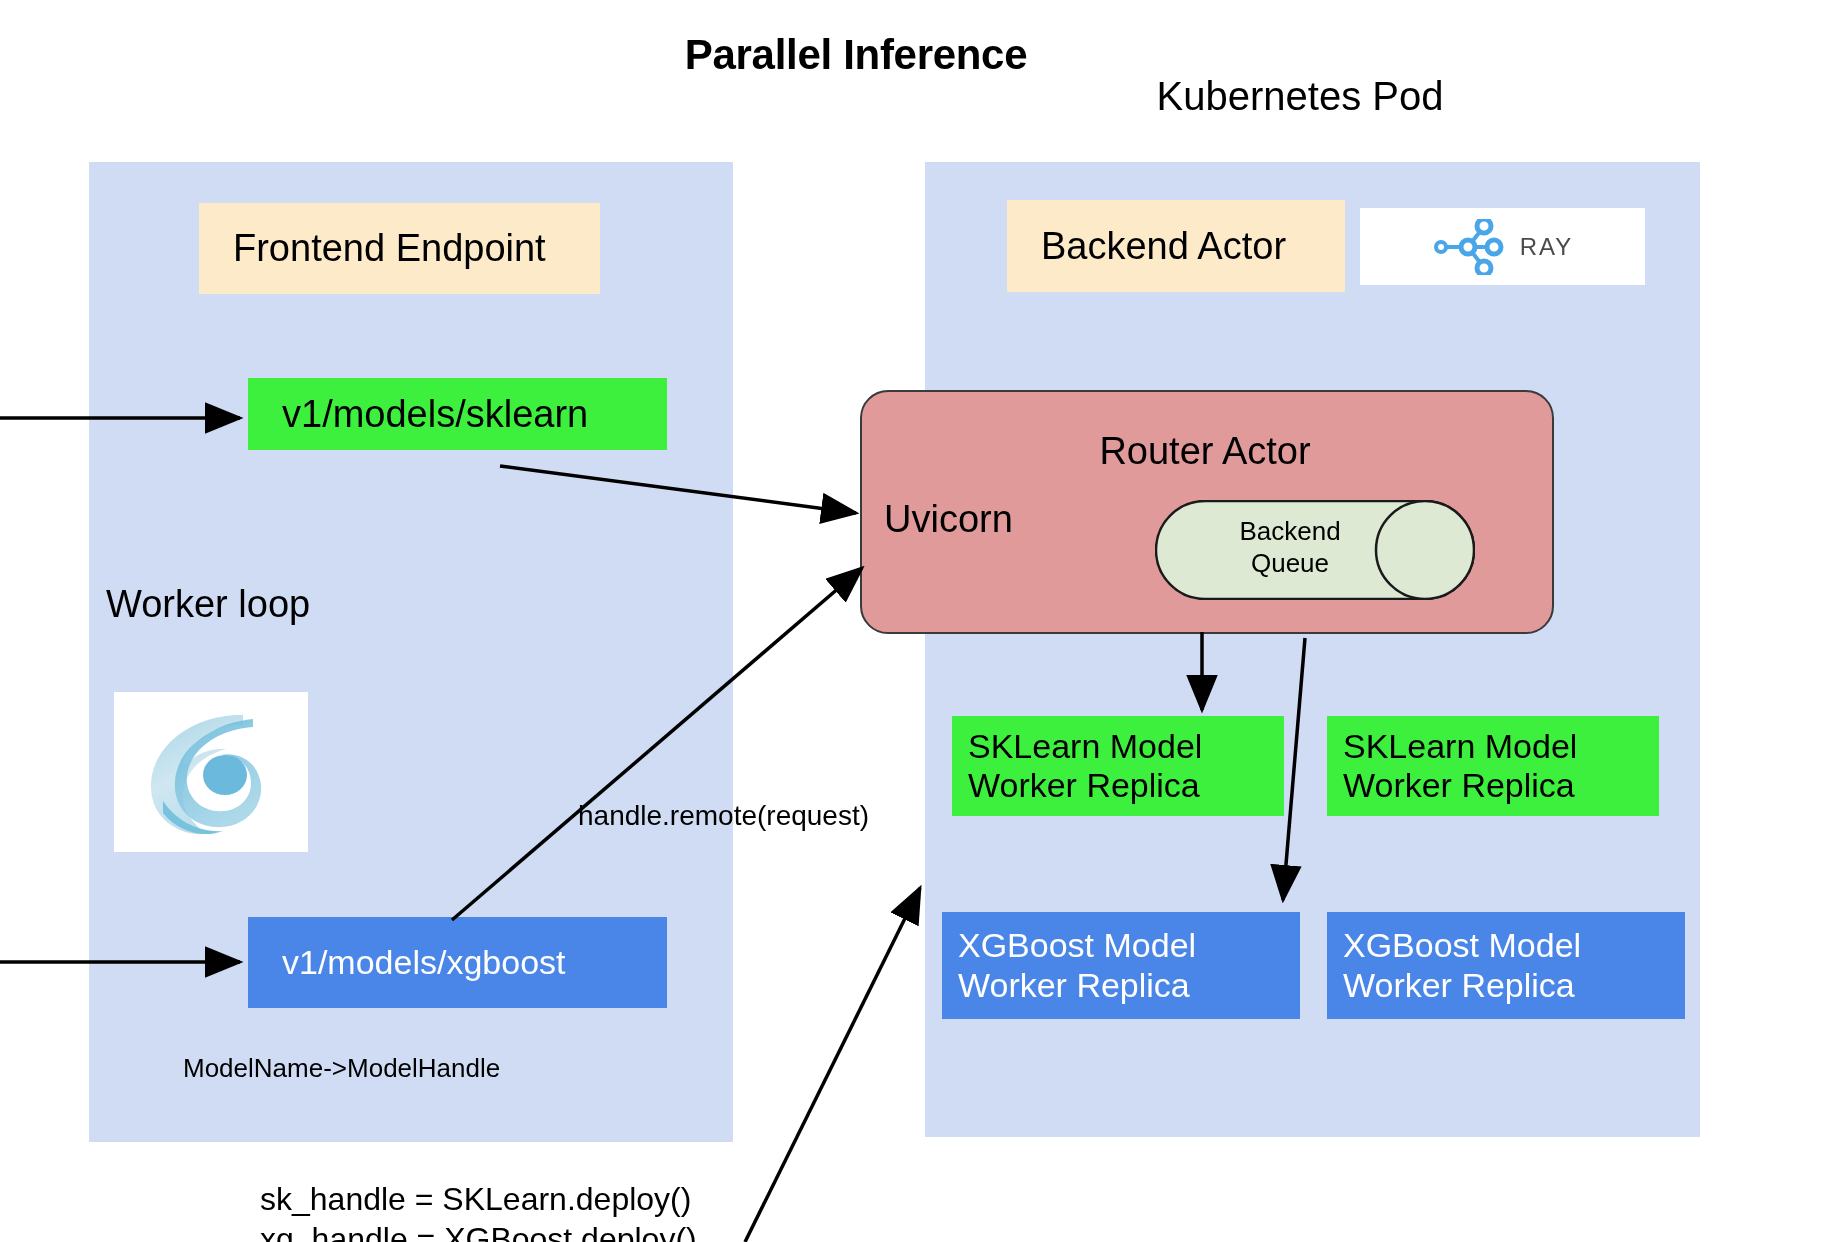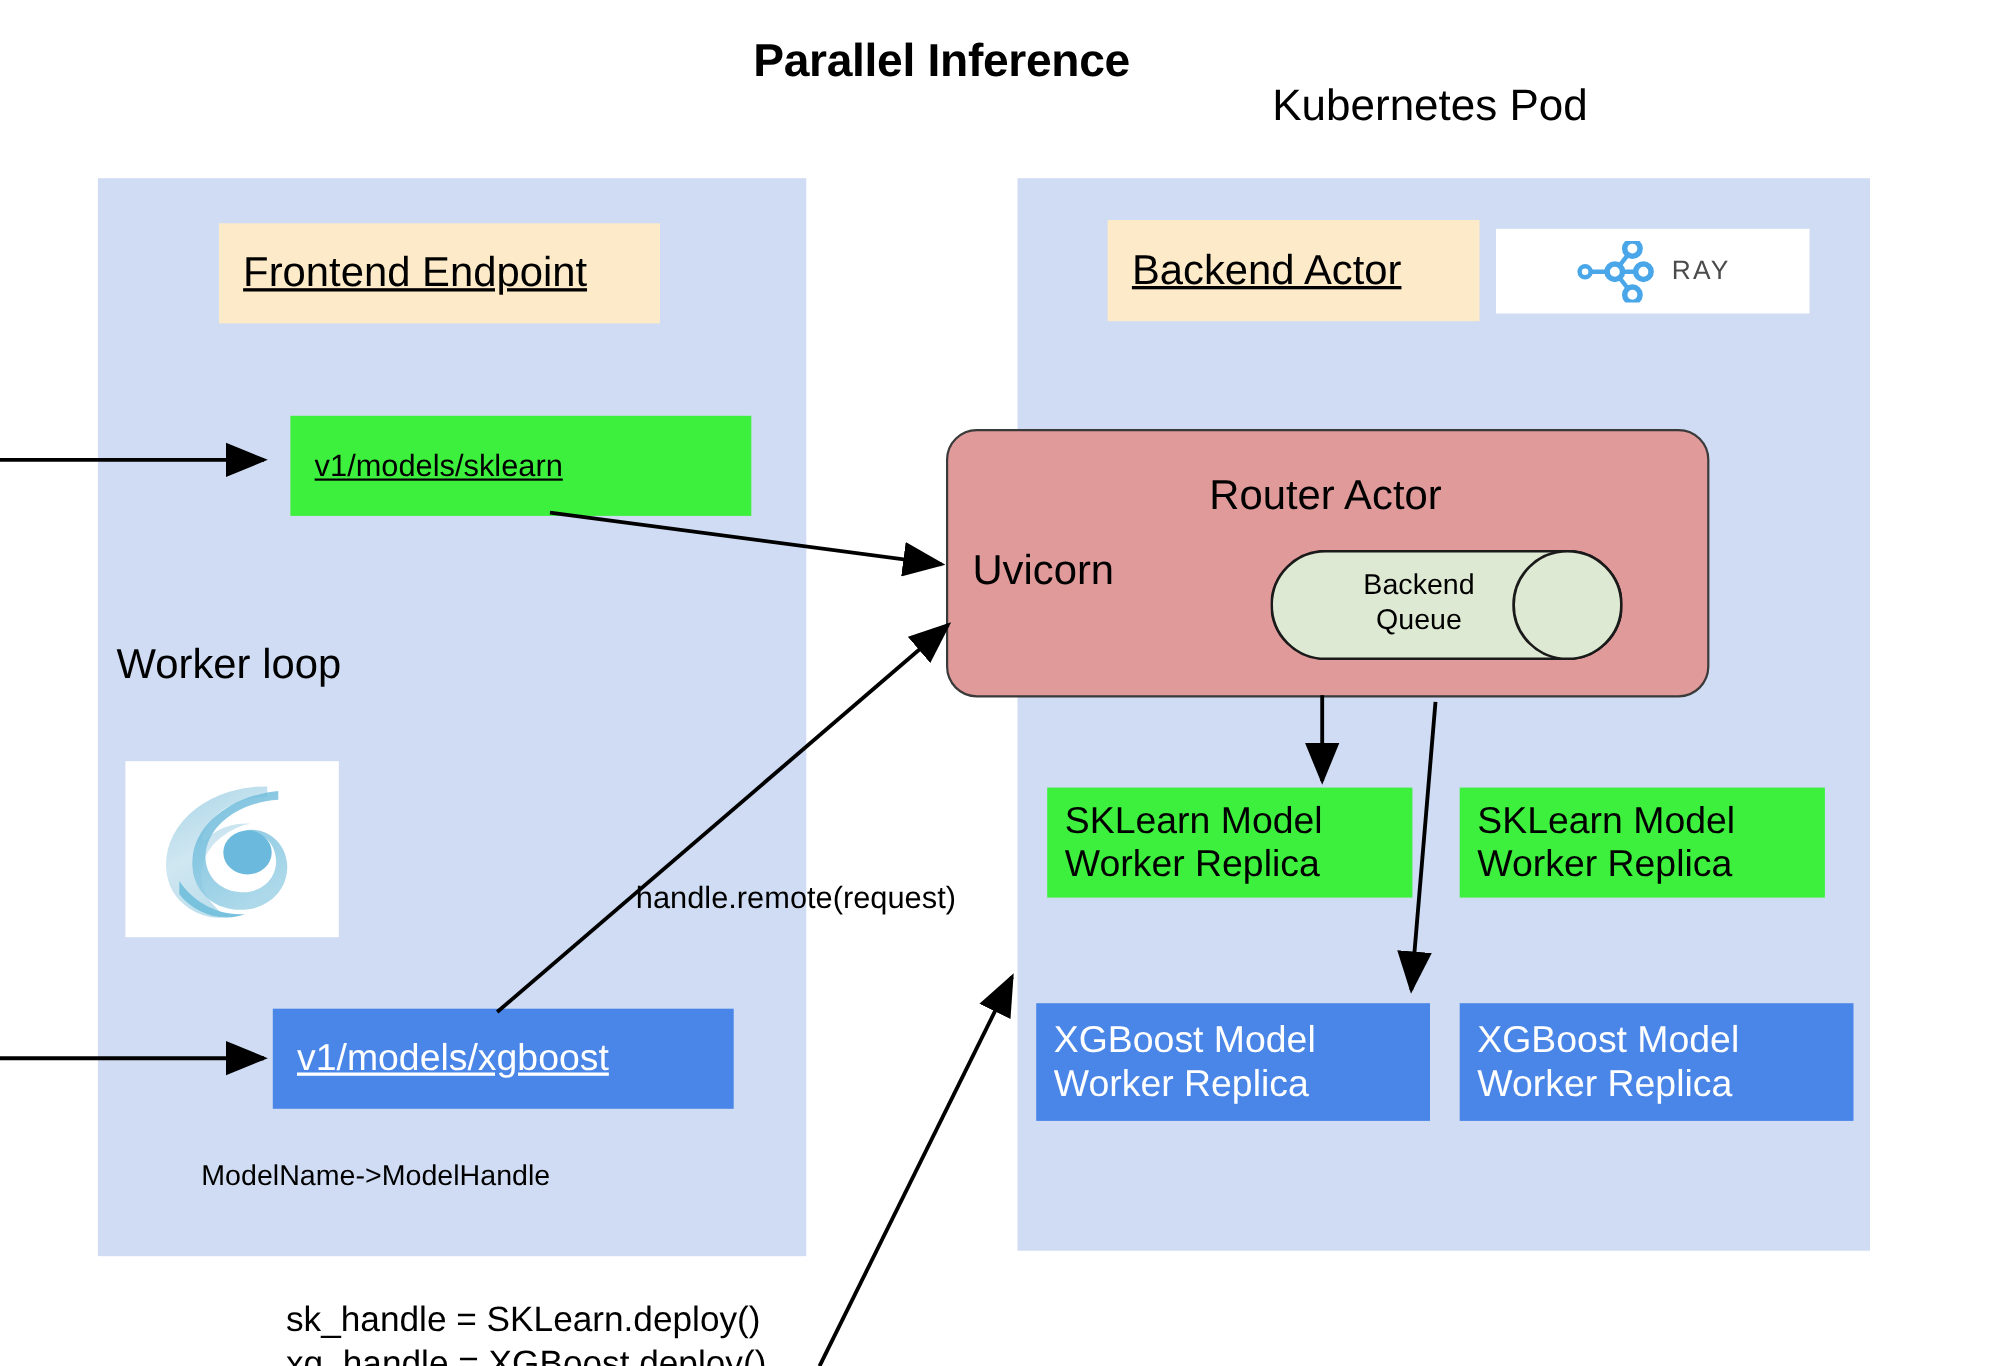--- a/index.html
+++ b/index.html
@@ -57,22 +57,21 @@
     top: 162px;
     width: 775px;
     height: 975px;
   }
 
   
   .box {
     box-sizing: border-box;
     display: flex;
     align-items: center;
-    padding-left: 22px;
-    text-decoration: underline;
+    padding-left: 34px;
   }
   .cream {
     background: #fdeac8;
     color: #000;
   }
   .green {
     background: #3ef03e;
     color: #000;
   }
   .blue {
@@ -81,25 +80,25 @@
   }
 
   #frontend-endpoint-box {
     left: 199px;
     top: 203px;
     width: 401px;
     height: 91px;
     font-size: 38px;
   }
   #sklearn-endpoint-box {
-    left: 264px;
+    left: 248px;
     top: 378px;
     width: 419px;
-    height: 91px;
-    font-size: 28px;
+    height: 72px;
+    font-size: 38px;
   }
   #xgboost-endpoint-box {
     left: 248px;
     top: 917px;
     width: 419px;
     height: 91px;
     font-size: 34px;
   }
 
   #backend-actor-box {

